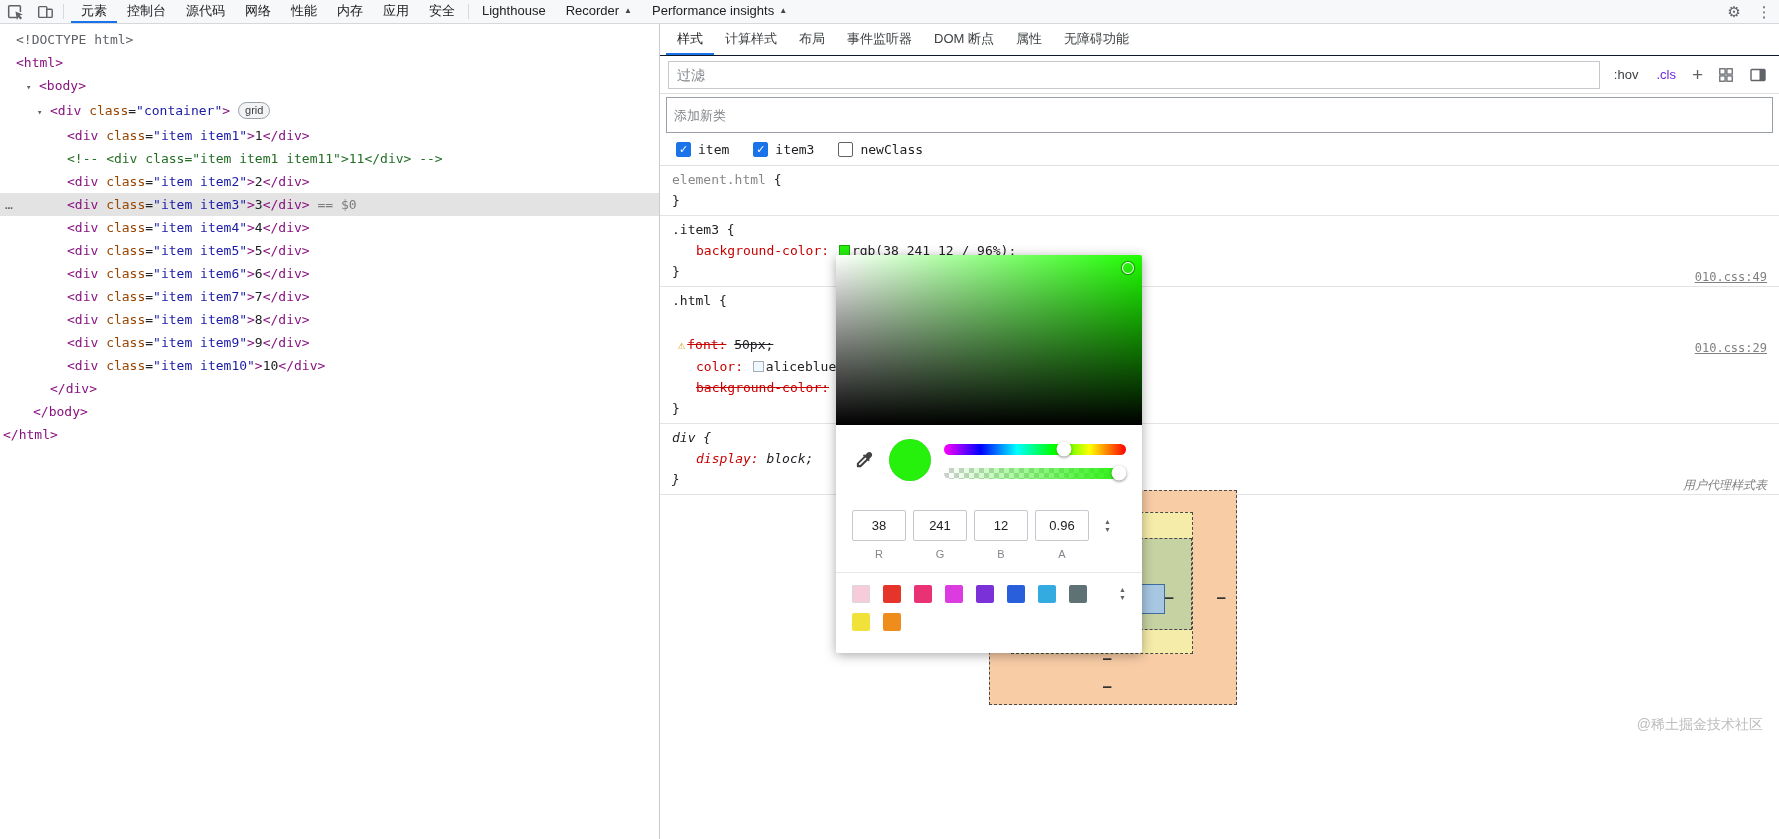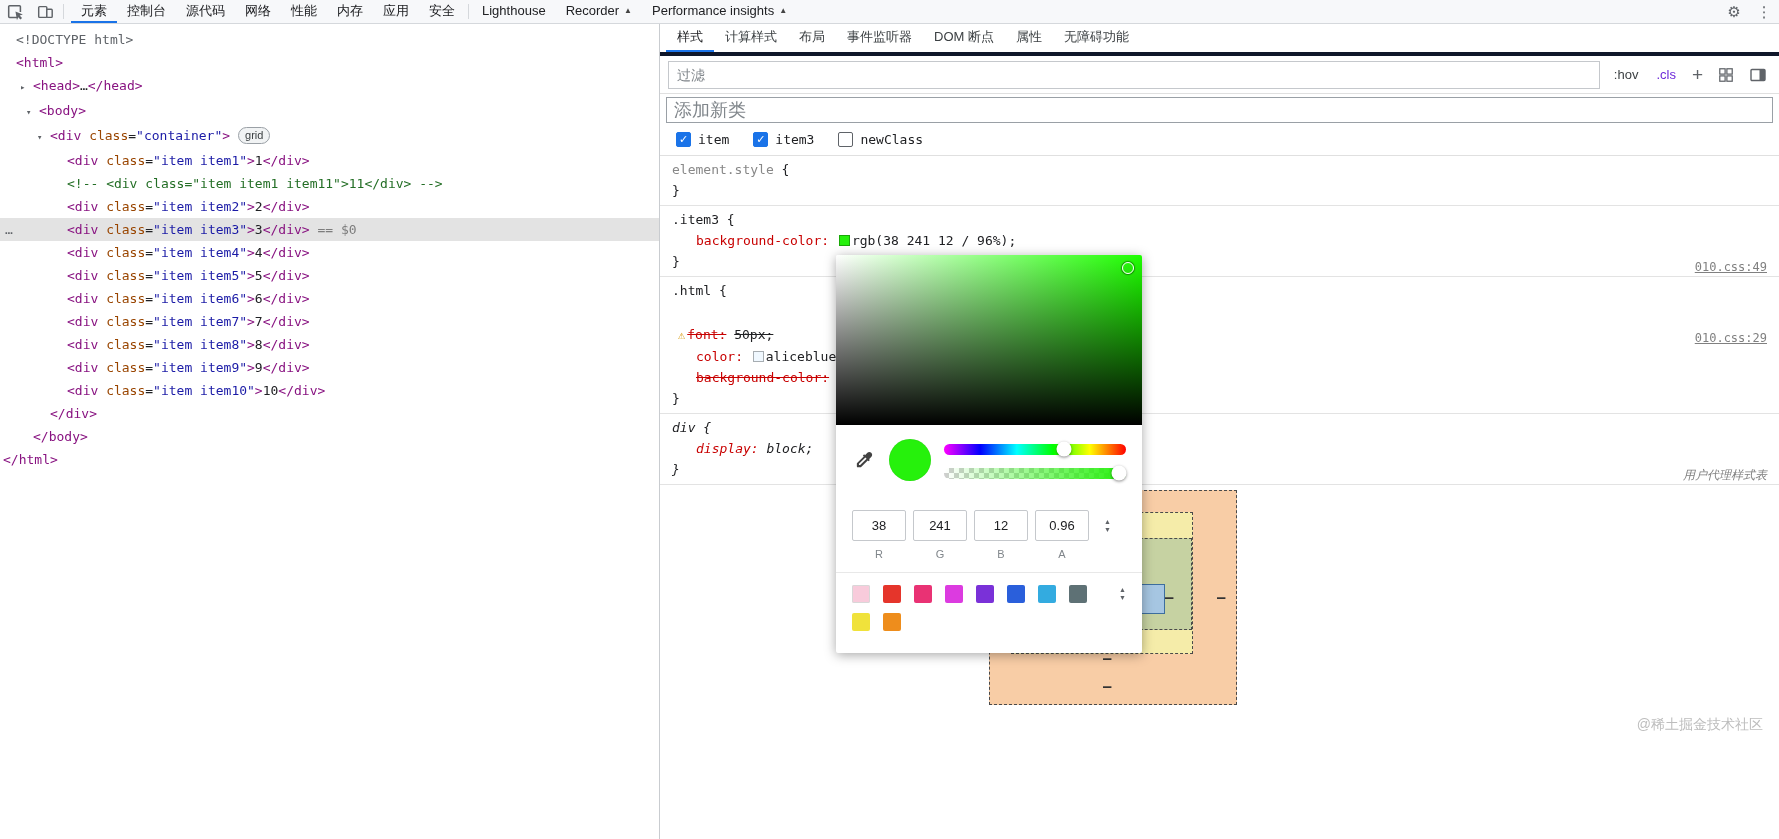--- a/index.html
+++ b/index.html
@@ -25,34 +25,34 @@
   .tree-row.selected { background:#e3e3e3; }
   .hover-dots { position:absolute; left:5px; top:0; color:#5f6368; }
   .arrow { display:inline-block; width:13px; margin-left:-13px; color:#5f6368; font-size:9px; }
   .tk-tag{color:#881280} .tk-attr{color:#994500} .tk-val{color:#1a1aa6}
   .tk-punct{color:#202124} .tk-text{color:#202124} .tk-comment{color:#236e25}
   .tk-meta{color:#5f6368} .tk-eq{color:#7d7d7d}
   .badge { display:inline-block; margin-left:8px; padding:0 6px; line-height:15px; font-size:11px; font-family:"Liberation Sans",sans-serif; color:#3c4043; background:#f1f3f4; border:1px solid #9aa0a6; border-radius:9px; vertical-align:1px; cursor:pointer; }
 
   
   .styles-panel { flex:1; position:relative; overflow:hidden; background:#fff; }
-  .styles-tabs { height:32px; display:flex; align-items:stretch; border-bottom:4px solid #0f172a; padding-left:6px; }
+  .styles-tabs { height:32px; display:flex; align-items:stretch; border-bottom:1px solid #0f172a; padding-left:6px; }
   .st-tab { padding:0 11px; display:flex; align-items:center; font-size:13px; color:#3c4043; border-bottom:2px solid transparent; cursor:pointer; white-space:nowrap; }
   .st-tab.active { color:#202124; border-bottom-color:#1a73e8; }
 
   .filter-row { height:38px; display:flex; align-items:center; border-bottom:1px solid #e0e0e0; padding:0 10px 0 8px; gap:10px; }
   .filter-input { flex:1; height:28px; border:1px solid #c5c8cc; padding:0 8px; font-size:14px; color:#202124; outline:none; background:#fff; }
   .filter-input::placeholder { color:#80868b; }
   .txt-btn { background:none; border:none; font-size:13px; color:#3c4043; cursor:pointer; padding:2px 4px; font-family:"Liberation Sans",sans-serif; }
   .txt-btn.cls-active { color:#6d28d9; }
   .plus-btn { background:none; border:none; font-size:19px; color:#5f6368; cursor:pointer; line-height:19px; padding:0 2px; }
   .fr-icon { width:22px; height:22px; display:flex; align-items:center; justify-content:center; cursor:pointer; }
 
   .class-row { padding:3px 6px; }
-  .class-input { width:100%; height:26px; border:1px solid #9aa0a6; padding:12px 7px; font-size:18px; outline:none; }
+  .class-input { width:100%; height:36px; border:1px solid #9aa0a6; padding:12px 7px; font-size:13px; outline:none; }
   .class-input::placeholder { color:#80868b; }
 
   .class-toggles { display:flex; align-items:center; gap:24px; padding:6px 0 8px 16px; border-bottom:1px solid #e0e0e0; }
   .class-toggle { display:flex; align-items:center; gap:7px; cursor:pointer; }
   .cb { width:15px; height:15px; border-radius:2px; border:1.5px solid #5f6368; background:#fff; font-size:11px; line-height:12px; text-align:center; color:#fff; }
   .cb.checked { background:#1a73e8; border-color:#1a73e8; }
   .cb-label { font-family:"DejaVu Sans Mono",monospace; font-size:13px; color:#202124; }
 
   .rule-section { font-family:"DejaVu Sans Mono",monospace; font-size:13px; line-height:21px; padding:3px 12px 4px; border-bottom:1px solid #e3e3e3; color:#202124; }
   .rule-link { float:right; font-size:12px; color:#808080; text-decoration:underline; cursor:pointer; margin-left:10px;margin-top:48px; }
@@ -167,21 +167,20 @@
       <div class="tb-icon">⋮</div>
     </div>
   </div>
 
   <div class="main">
 
     <div class="elements-panel">
       <div class="dom-tree">
           <div class="tree-row" style="padding-left: 16px;"><span class="tk-meta">&lt;!DOCTYPE html&gt;</span></div>
           <div class="tree-row" style="padding-left: 16px;"><span class="tk-tag">&lt;html&gt;</span></div>
-          <div class="tree-row" style="padding-left: 33px;"><span class="arrow">▸</span><span class="tk-tag">&lt;head&gt;</span><span class="tk-text">…</span><span class="tk-tag">&lt;/head&gt;</span></div>
           <div class="tree-row" style="padding-left: 39px;"><span class="arrow">▾</span><span class="tk-tag">&lt;body&gt;</span></div>
           <div class="tree-row" style="padding-left: 50px;"><span class="arrow">▾</span><span class="tk-tag">&lt;div</span><span class="tk-attr"> class</span><span class="tk-punct">=</span><span class="tk-val">"container"</span><span class="tk-tag">&gt;</span><span class="badge">grid</span></div>
           <div class="tree-row" style="padding-left: 67px;"><span class="tk-tag">&lt;div</span><span class="tk-attr"> class</span><span class="tk-punct">=</span><span class="tk-val">"item item1"</span><span class="tk-tag">&gt;</span><span class="tk-text">1</span><span class="tk-tag">&lt;/div&gt;</span></div>
           <div class="tree-row" style="padding-left: 67px;"><span class="tk-comment">&lt;!-- &lt;div class="item item1 item11"&gt;11&lt;/div&gt; --&gt;</span></div>
           <div class="tree-row" style="padding-left: 67px;"><span class="tk-tag">&lt;div</span><span class="tk-attr"> class</span><span class="tk-punct">=</span><span class="tk-val">"item item2"</span><span class="tk-tag">&gt;</span><span class="tk-text">2</span><span class="tk-tag">&lt;/div&gt;</span></div>
           <div class="tree-row selected" style="padding-left: 67px;"><span class="hover-dots">…</span><span class="tk-tag">&lt;div</span><span class="tk-attr"> class</span><span class="tk-punct">=</span><span class="tk-val">"item item3"</span><span class="tk-tag">&gt;</span><span class="tk-text">3</span><span class="tk-tag">&lt;/div&gt;</span><span class="tk-eq"> == $0</span></div>
           <div class="tree-row" style="padding-left: 67px;"><span class="tk-tag">&lt;div</span><span class="tk-attr"> class</span><span class="tk-punct">=</span><span class="tk-val">"item item4"</span><span class="tk-tag">&gt;</span><span class="tk-text">4</span><span class="tk-tag">&lt;/div&gt;</span></div>
           <div class="tree-row" style="padding-left: 67px;"><span class="tk-tag">&lt;div</span><span class="tk-attr"> class</span><span class="tk-punct">=</span><span class="tk-val">"item item5"</span><span class="tk-tag">&gt;</span><span class="tk-text">5</span><span class="tk-tag">&lt;/div&gt;</span></div>
           <div class="tree-row" style="padding-left: 67px;"><span class="tk-tag">&lt;div</span><span class="tk-attr"> class</span><span class="tk-punct">=</span><span class="tk-val">"item item6"</span><span class="tk-tag">&gt;</span><span class="tk-text">6</span><span class="tk-tag">&lt;/div&gt;</span></div>
           <div class="tree-row" style="padding-left: 67px;"><span class="tk-tag">&lt;div</span><span class="tk-attr"> class</span><span class="tk-punct">=</span><span class="tk-val">"item item7"</span><span class="tk-tag">&gt;</span><span class="tk-text">7</span><span class="tk-tag">&lt;/div&gt;</span></div>
@@ -240,21 +239,21 @@
             <span class="cb checked">✓</span>
             <span class="cb-label">item3</span>
           </div>
           <div class="class-toggle">
             <span class="cb"></span>
             <span class="cb-label">newClass</span>
           </div>
         </div>
 
       <div class="rule-section">
-        <div class="rule-line"><span class="sel-muted">element.style</span><span class="brace"> {</span></div>
+        <div class="rule-line"><span class="sel-muted">element.html</span><span class="brace"> {</span></div>
         <div class="rule-line"><span class="brace">}</span></div>
       </div>
 
       <div class="rule-section">
         <div class="rule-line">
           <a class="rule-link">010.css:49</a>
           <span class="sel">.item3</span><span class="brace"> {</span>
         </div>
         <div class="prop-line">
           <span class="prop-name">background-color:</span>

